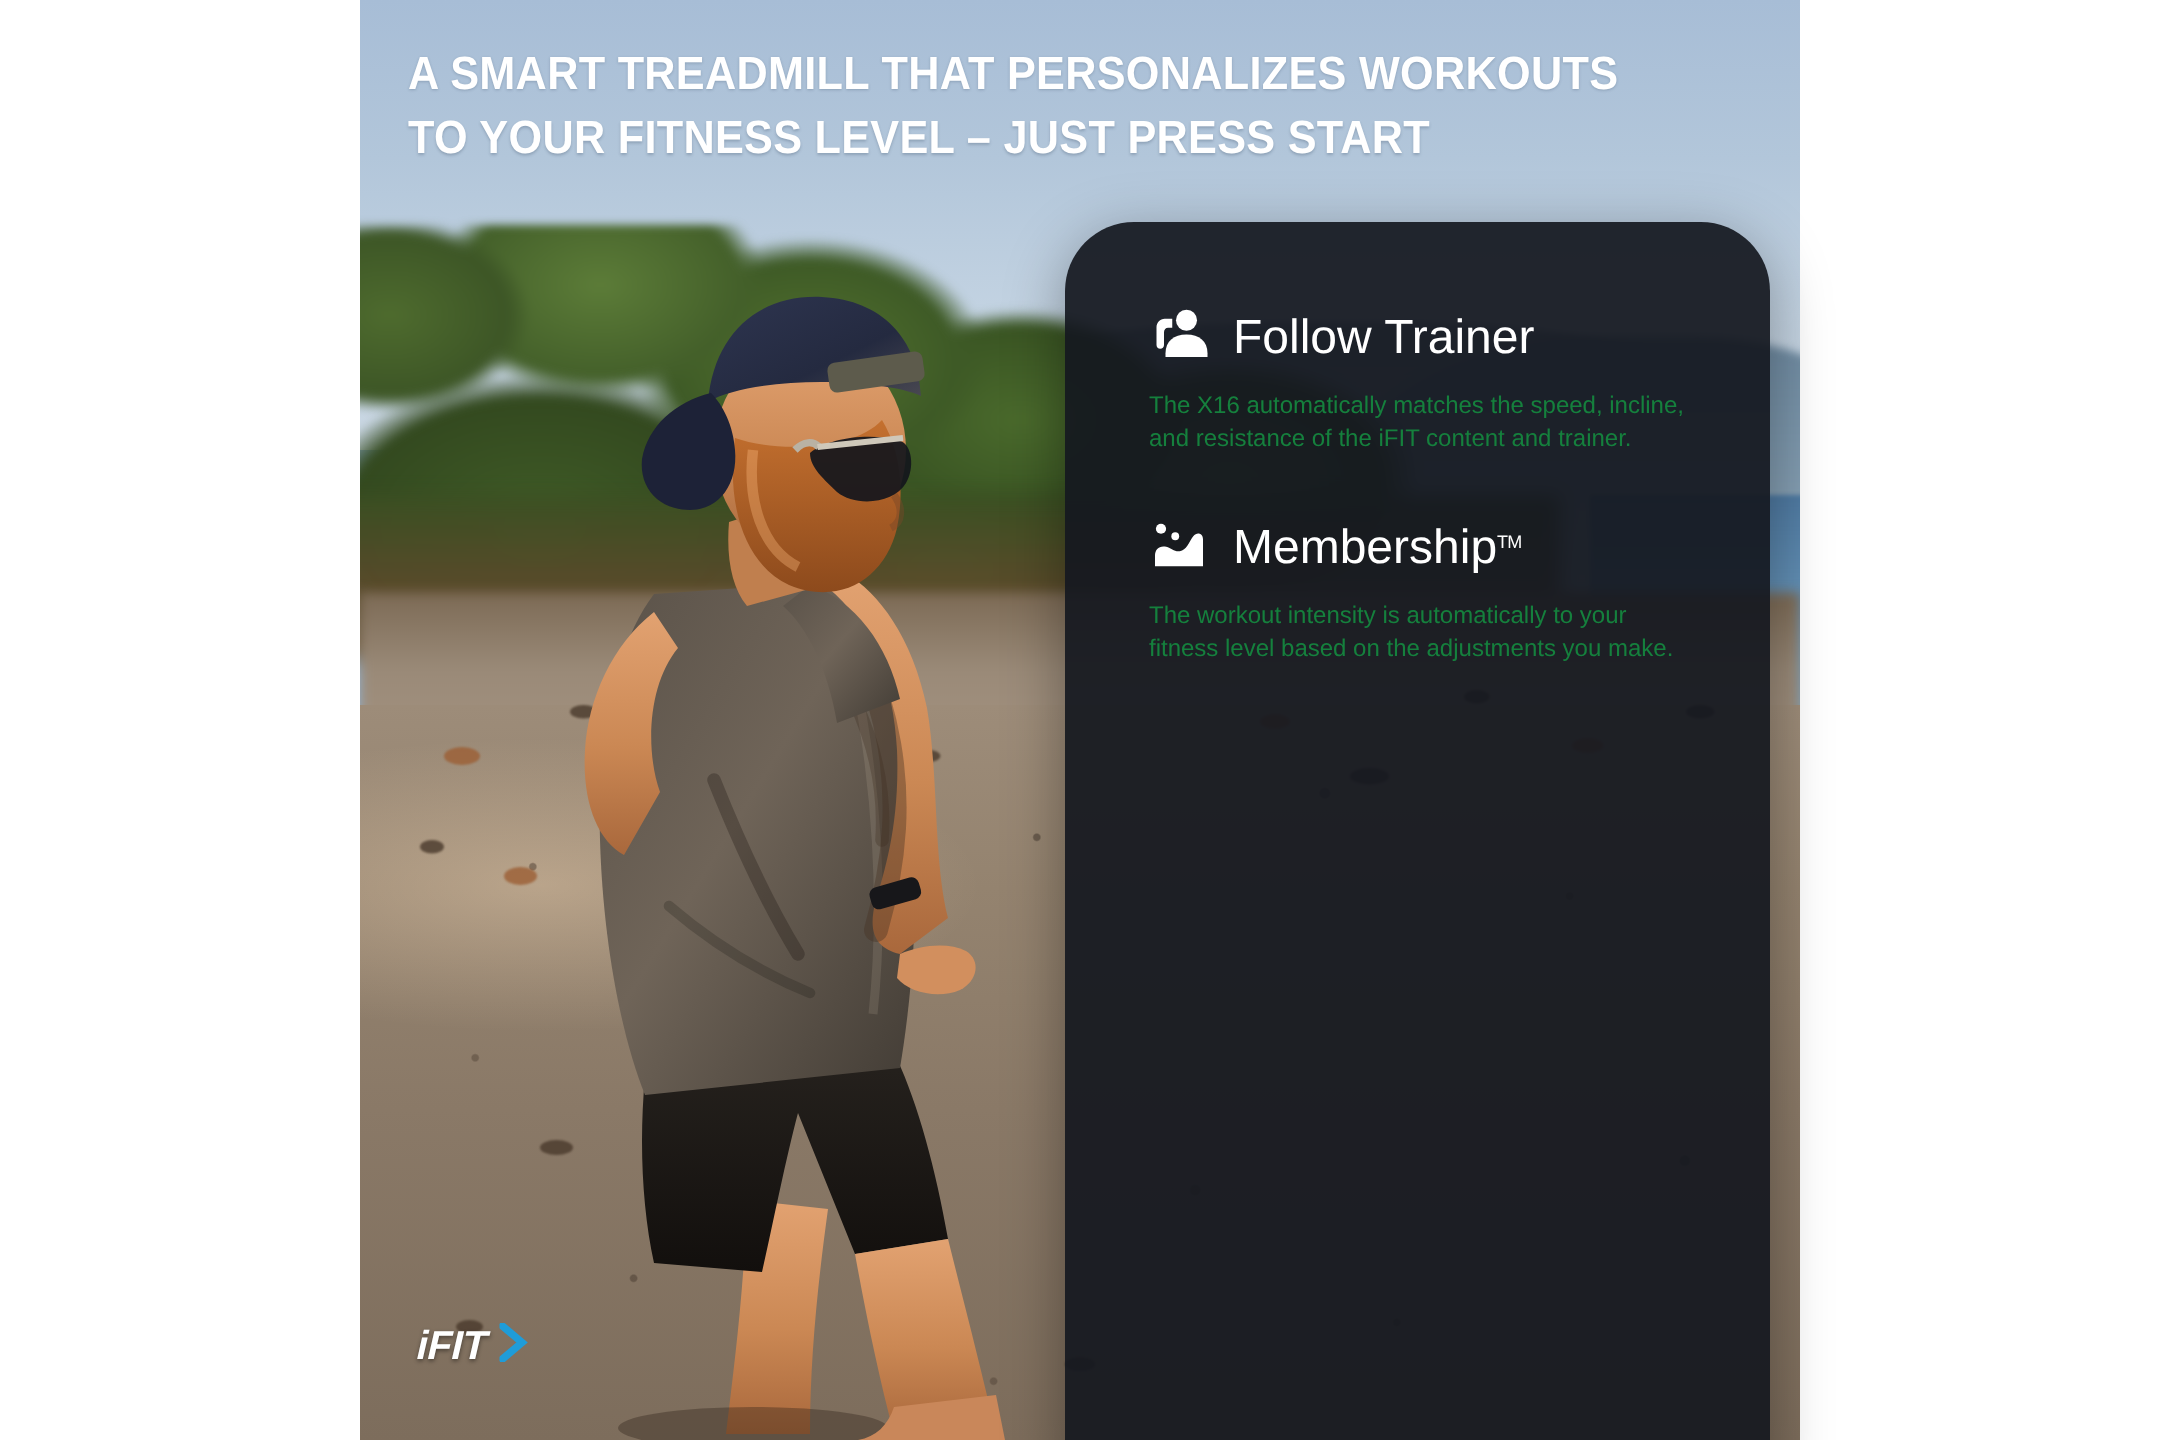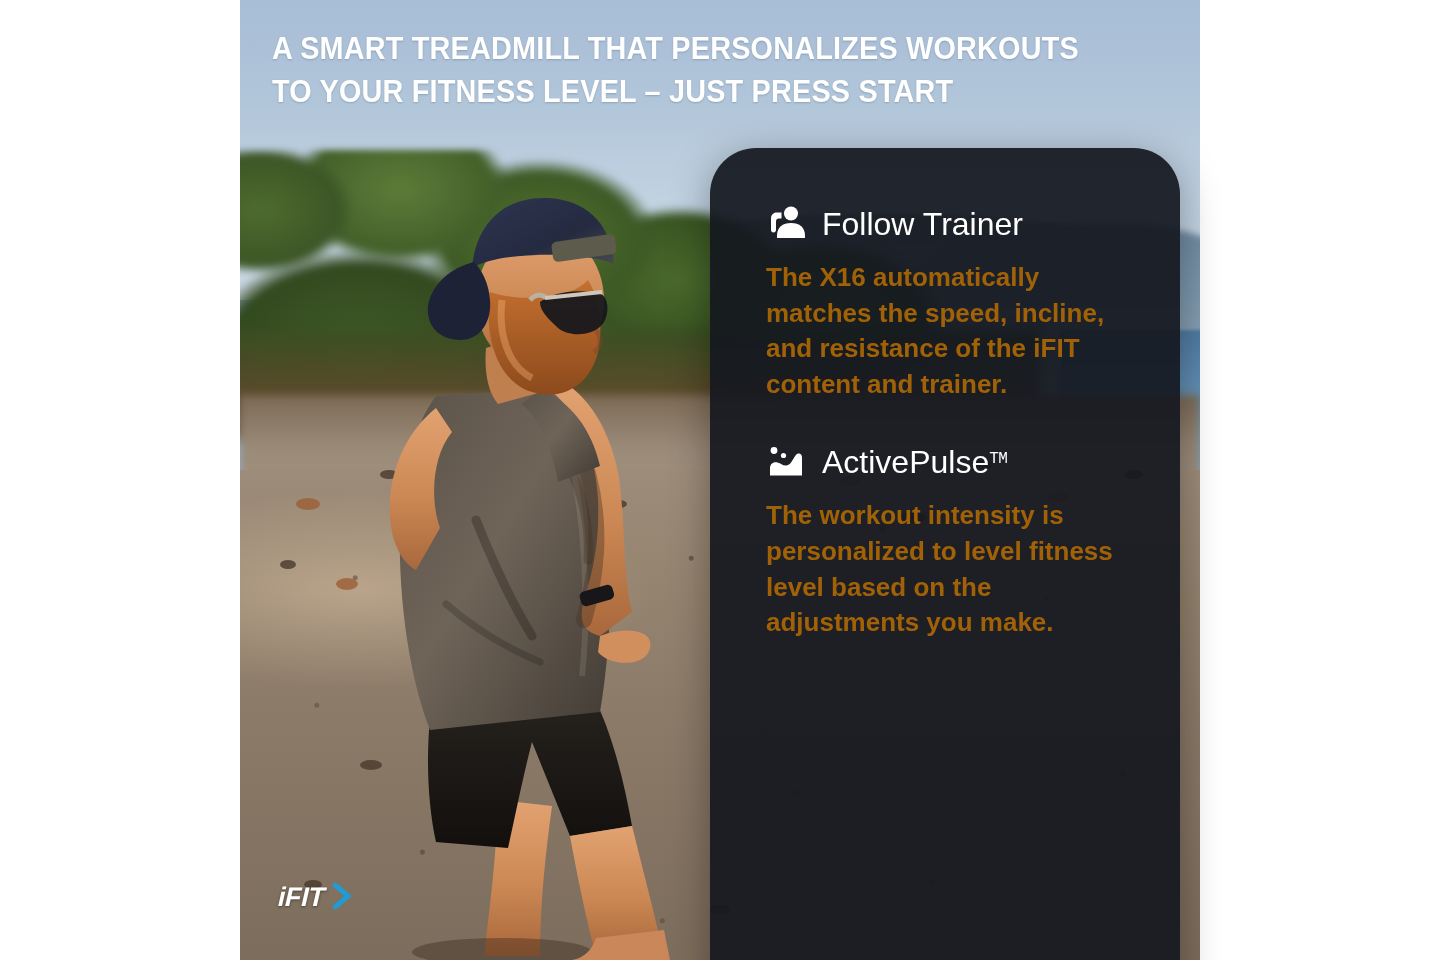--- a/index.html
+++ b/index.html
@@ -217,29 +217,28 @@
   }
   .feature-icon svg { display: block; }
   .feature-title {
     color: #ffffff;
     font-size: 32px;
     font-weight: 400;
     line-height: 1;
     white-space: nowrap;
   }
   .feature-title .tm {
-    font-size: 16px;
+    font-size: 12px;
     vertical-align: 10px;
     letter-spacing: -.5px;
-    font-family: Liberation Mono, monospace;
   }
   .feature-body {
-    color: #a16207;
-    font-size: 26px;
-    font-weight: 700;
+    color: #15803d;
+    font-size: 16px;
+    font-weight: 400;
     line-height: 1.37;
     max-width: 375px;
   }
 
   
   .ifit-lockup {
     position: absolute;
     left: 278px;
     top: 882px;
     display: flex;
@@ -402,24 +401,24 @@
       <div class="feature-block">
         <div class="feature-head">
           <span class="feature-icon">
             <svg width="40" height="40" viewBox="0 0 40 40" aria-hidden="true">
               <circle cx="8" cy="8.5" r="3.4" fill="#ffffff"></circle>
               <circle cx="17.5" cy="13.5" r="2.6" fill="#ffffff"></circle>
               <path d="M4 33.5 L4 26.5 C4 22 7 19.5 11.5 20.5 C15 21.3 16.8 24 20.5 23.5 C25 22.9 26.5 17.5 29.5 13.5 C32 10.2 36 11.4 36 15.5 L36 33.5 Z" fill="#ffffff"></path>
             </svg>
           </span>
           <span class="feature-title">
-            <span>ActivePulse</span><span class="tm">TM</span>
+            <span>Membership</span><span class="tm">TM</span>
           </span>
         </div>
-        <div class="feature-body">The workout intensity is personalized to level fitness level based on the adjustments you make.</div>
+        <div class="feature-body">The workout intensity is automatically to your fitness level based on the adjustments you make.</div>
       </div>
 
 
     </div>
   </div>
 
   <div class="ifit-lockup">
     <span class="ifit-word">iFIT</span>
     <span class="ifit-chevron">
       <svg width="20" height="26" viewBox="0 0 20 26" aria-hidden="true">

